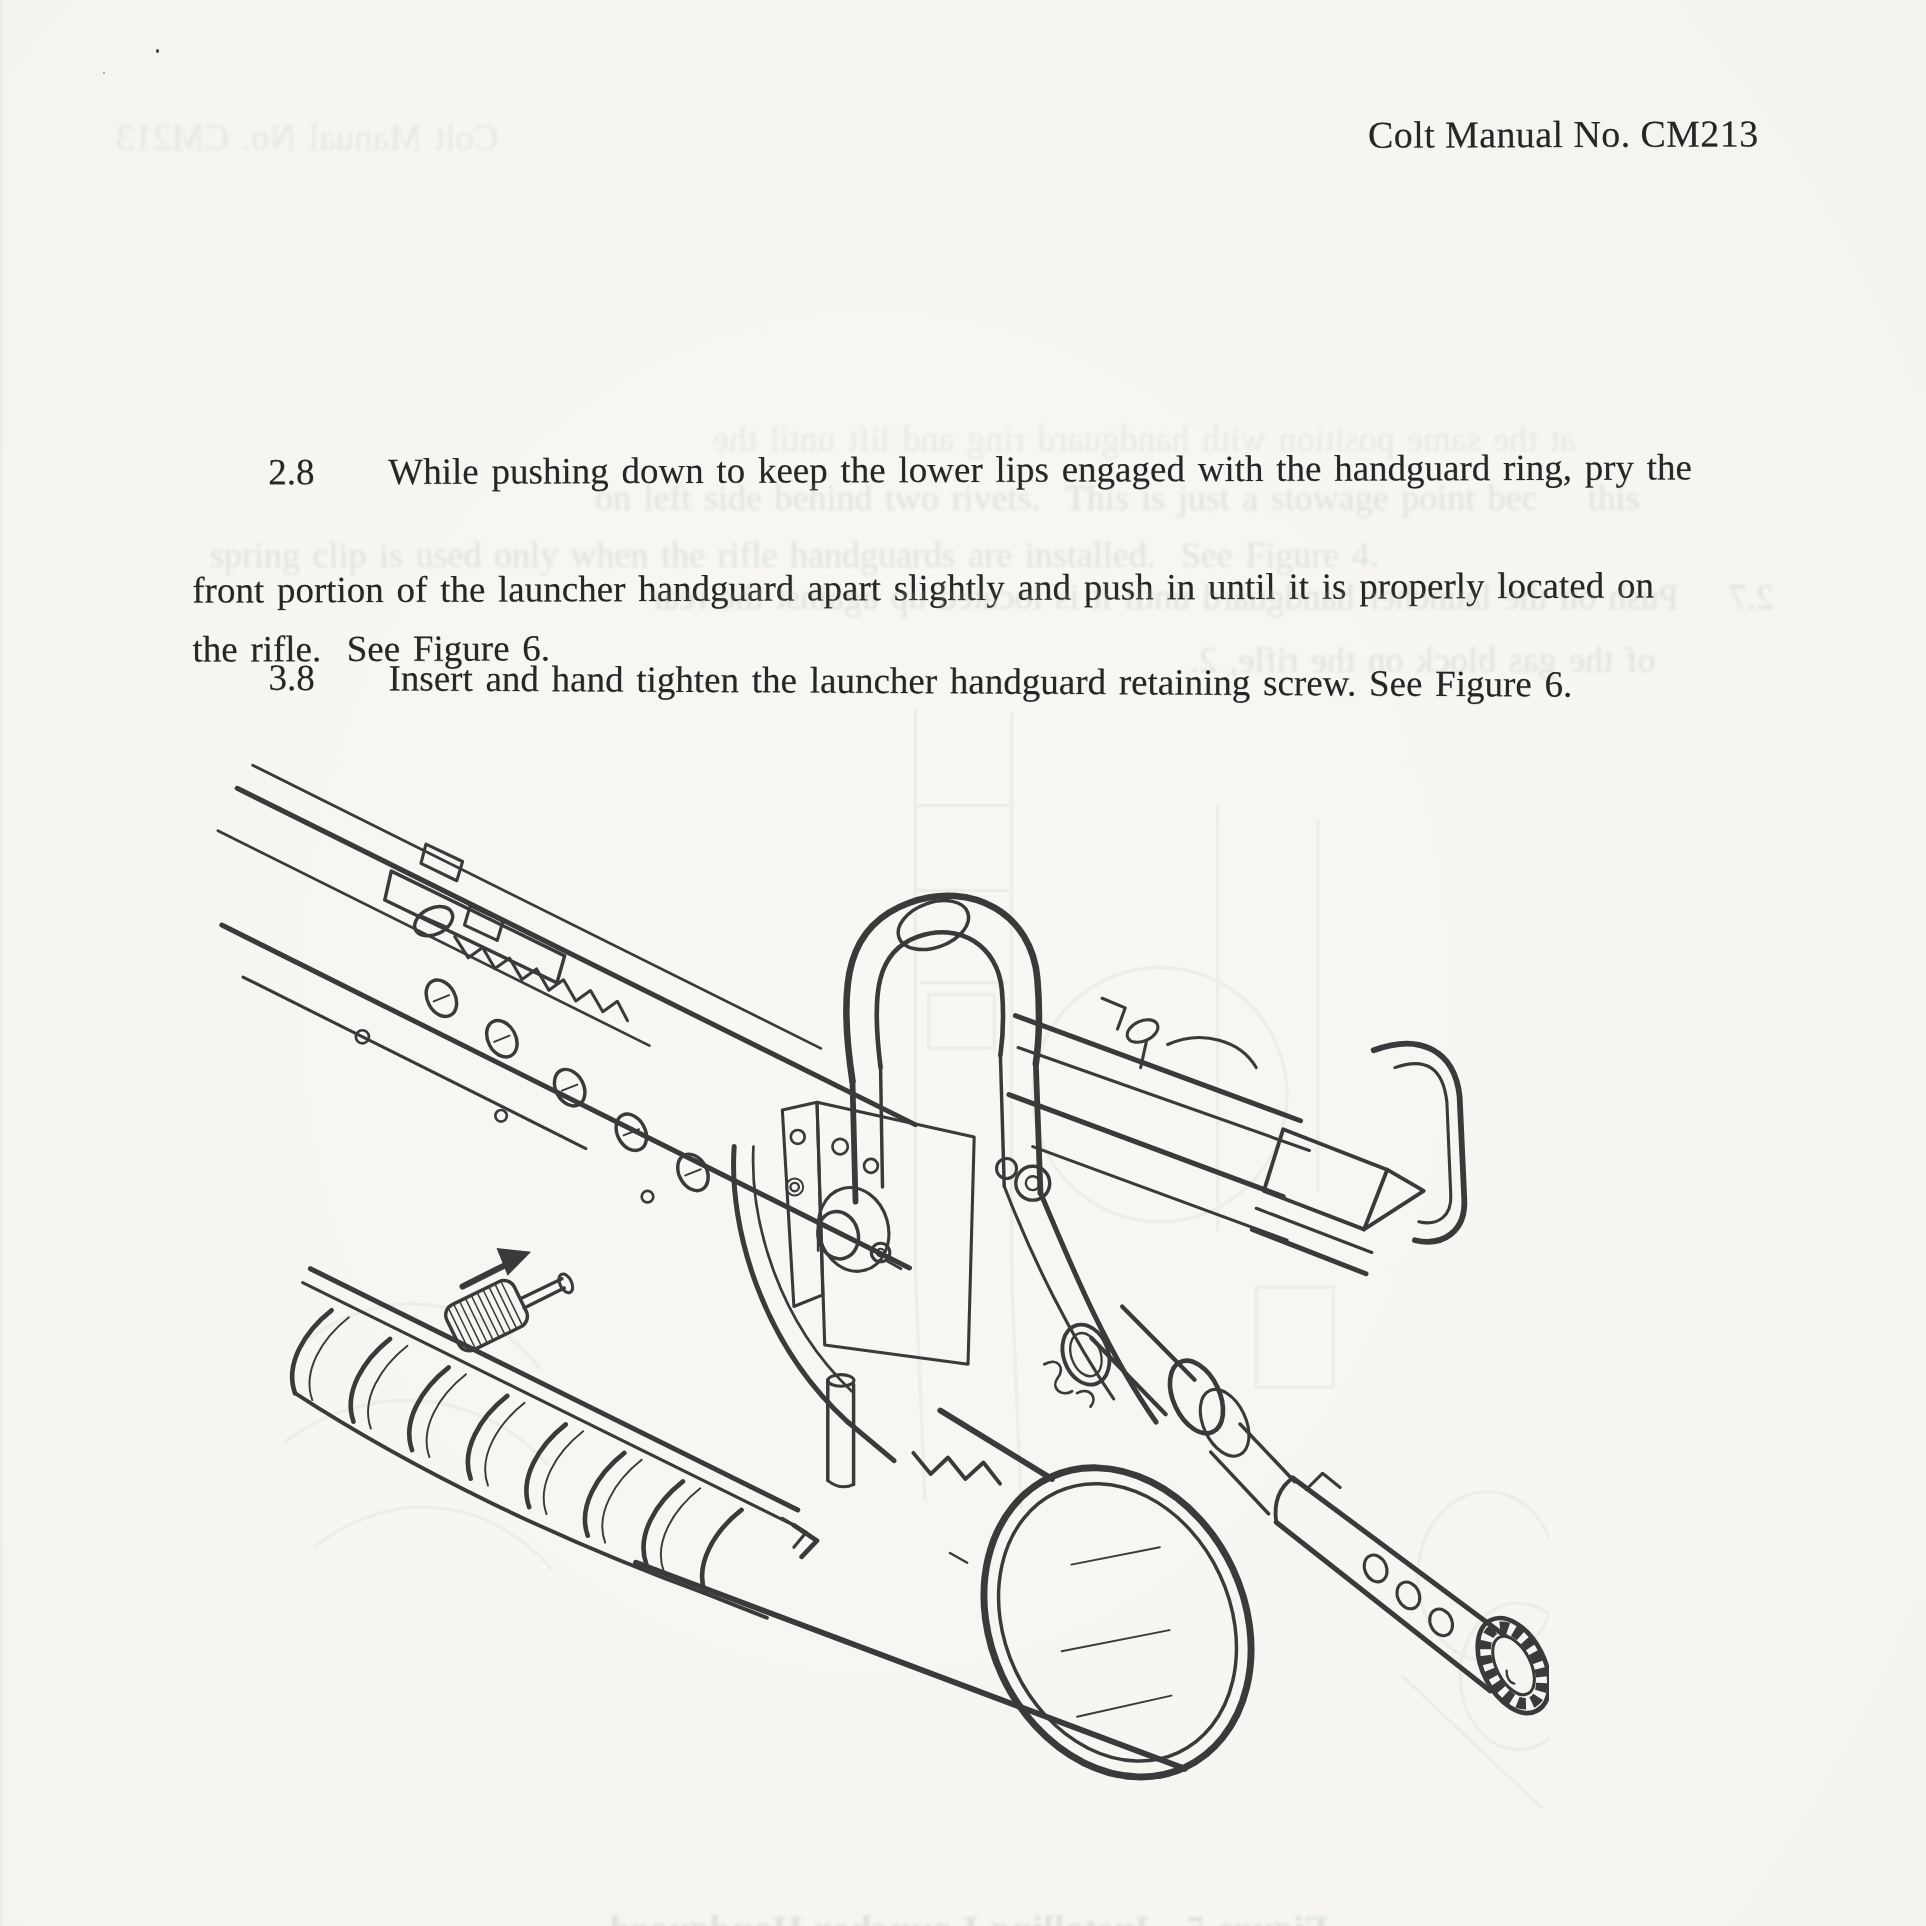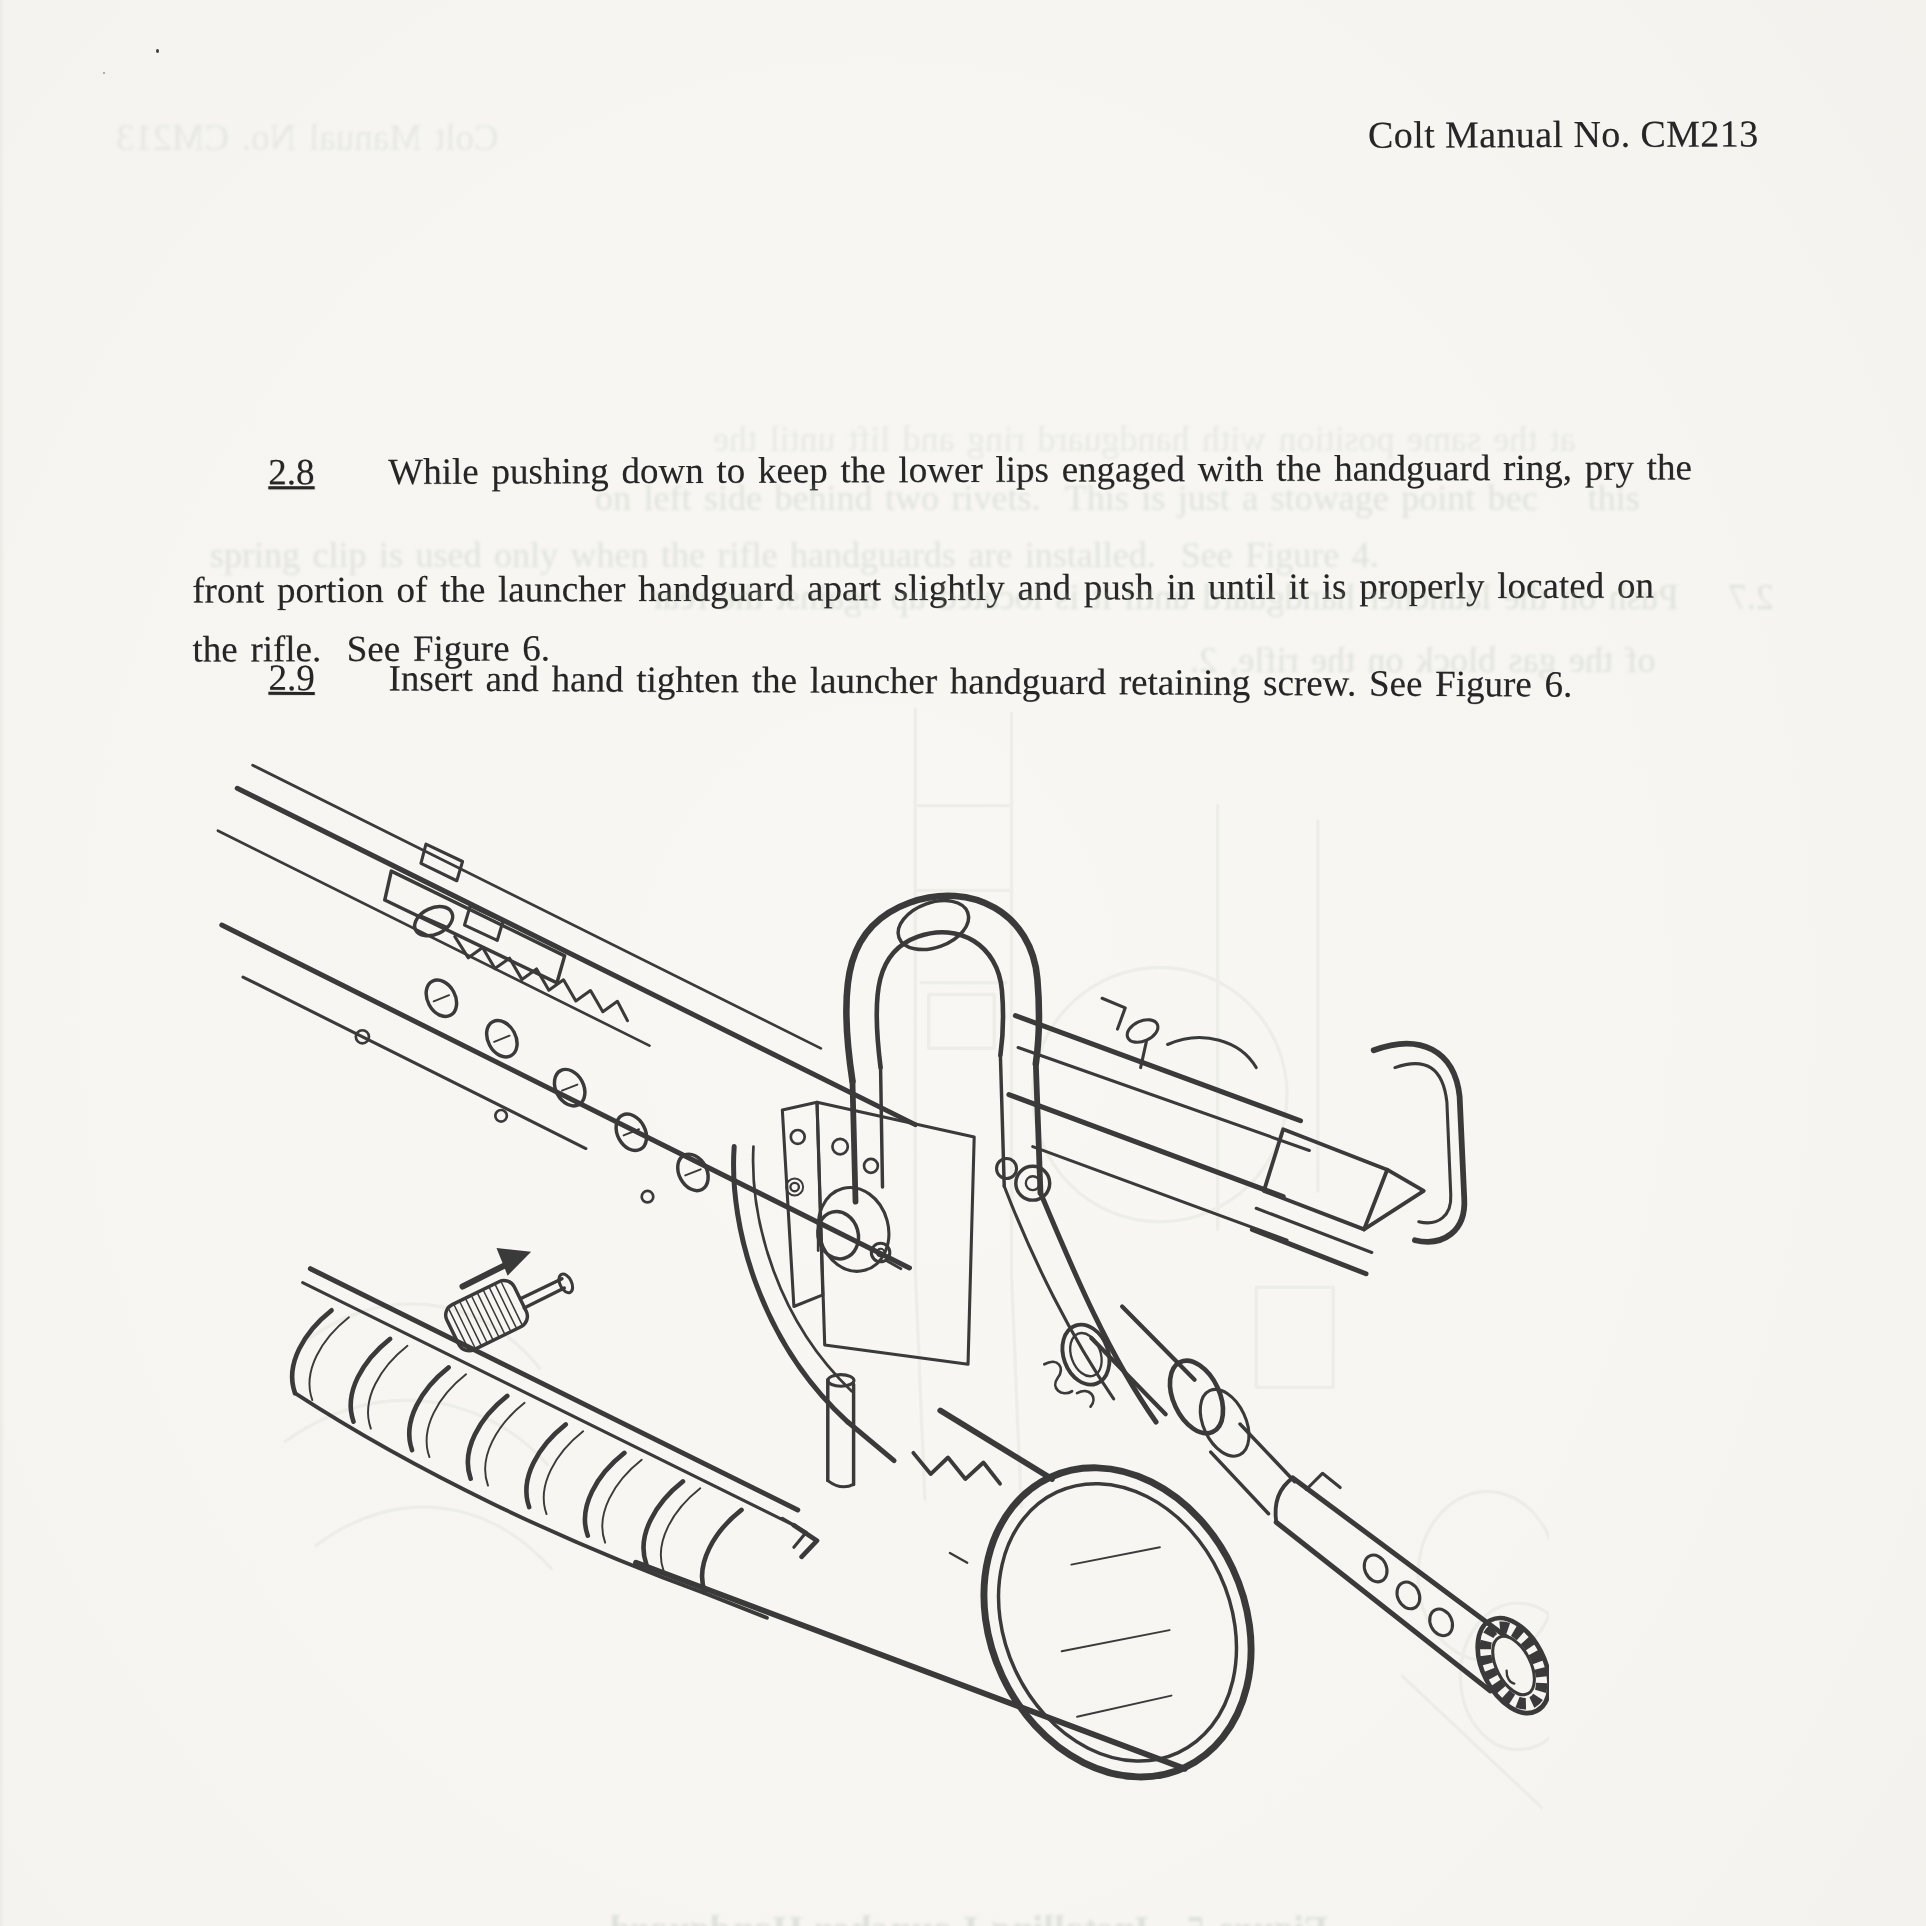--- a/index.html
+++ b/index.html
@@ -12,21 +12,21 @@
     font-family:"Liberation Serif","DejaVu Serif",serif;
     color:#232323;
   }
   .abs{position:absolute;}
   .ink{
     color:#262626;
     text-shadow:0.4px 0.4px 0 rgba(45,45,45,.28), -0.2px 0 0 rgba(45,45,45,.18);
   }
   .header{font-size:38px;letter-spacing:0.4px;transform:rotate(-0.2deg);}
   .pline{white-space:pre;font-size:37px;line-height:59px;word-spacing:3.5px;}
-  .pnum{display:inline-block;width:120px;text-decoration:underline;}
+  .pnum{display:inline-block;width:120px;}
   
   .ghost{
     color:#a9b6a9;opacity:.30;filter:blur(1.5px);
     white-space:pre;font-size:36px;word-spacing:3.5px;
   }
   .ghost.mirror{transform:scaleX(-1);}
   .ghost.center{transform:translateX(-50%);}
   .ghost.center.mirror{transform:translateX(-50%) scaleX(-1);}
   .ghost.bold{font-weight:700;font-size:39px;}
   .ghost.faintest{opacity:.20;}
@@ -64,21 +64,21 @@
     <div class="pline ink">the rifle.  See Figure 6.</div>
   </div>
 
   <div class="abs ghost" style="left:595px;top:477px;">on left side behind two rivets.  This is just a stowage point bec    this</div>
   <div class="abs ghost" style="left:210px;top:534px;">spring clip is used only when the rifle handguards are installed.  See Figure 4.</div>
   <div class="abs ghost mirror" style="left:651px;top:576px;">2.7    Push on the launcher handguard until it is located up against the rear</div>
   <div class="abs ghost mirror" style="left:1190px;top:639px;">of the gas block on the rifle, 2.</div>
 
   <div class="abs" style="left:192px;top:592px;transform:rotate(0.3deg);">
     <div class="pline ink">
-      <span class="pnum">2.9</span><span>Insert and hand tighten the launcher handguard retaining screw. See Figure 6.</span>
+      <span class="pnum">3.8</span><span>Insert and hand tighten the launcher handguard retaining screw. See Figure 6.</span>
     </div>
   </div>
 
   <figure class="abs" style="left:216px;top:690px;width:1333px;height:1179px;" aria-label="Line drawing of a grenade launcher mounted beneath a rifle barrel; an arrow shows the launcher handguard retaining screw being inserted toward the receiver rail">
     <svg width="1333" height="1179" viewBox="0 0 3460 3060" xmlns="http://www.w3.org/2000/svg">
       <defs>
         <path id="rib" d="M0,0 C-70,55 -122,140 -95,215"></path>
       </defs>
 
       <g opacity="0.55">

